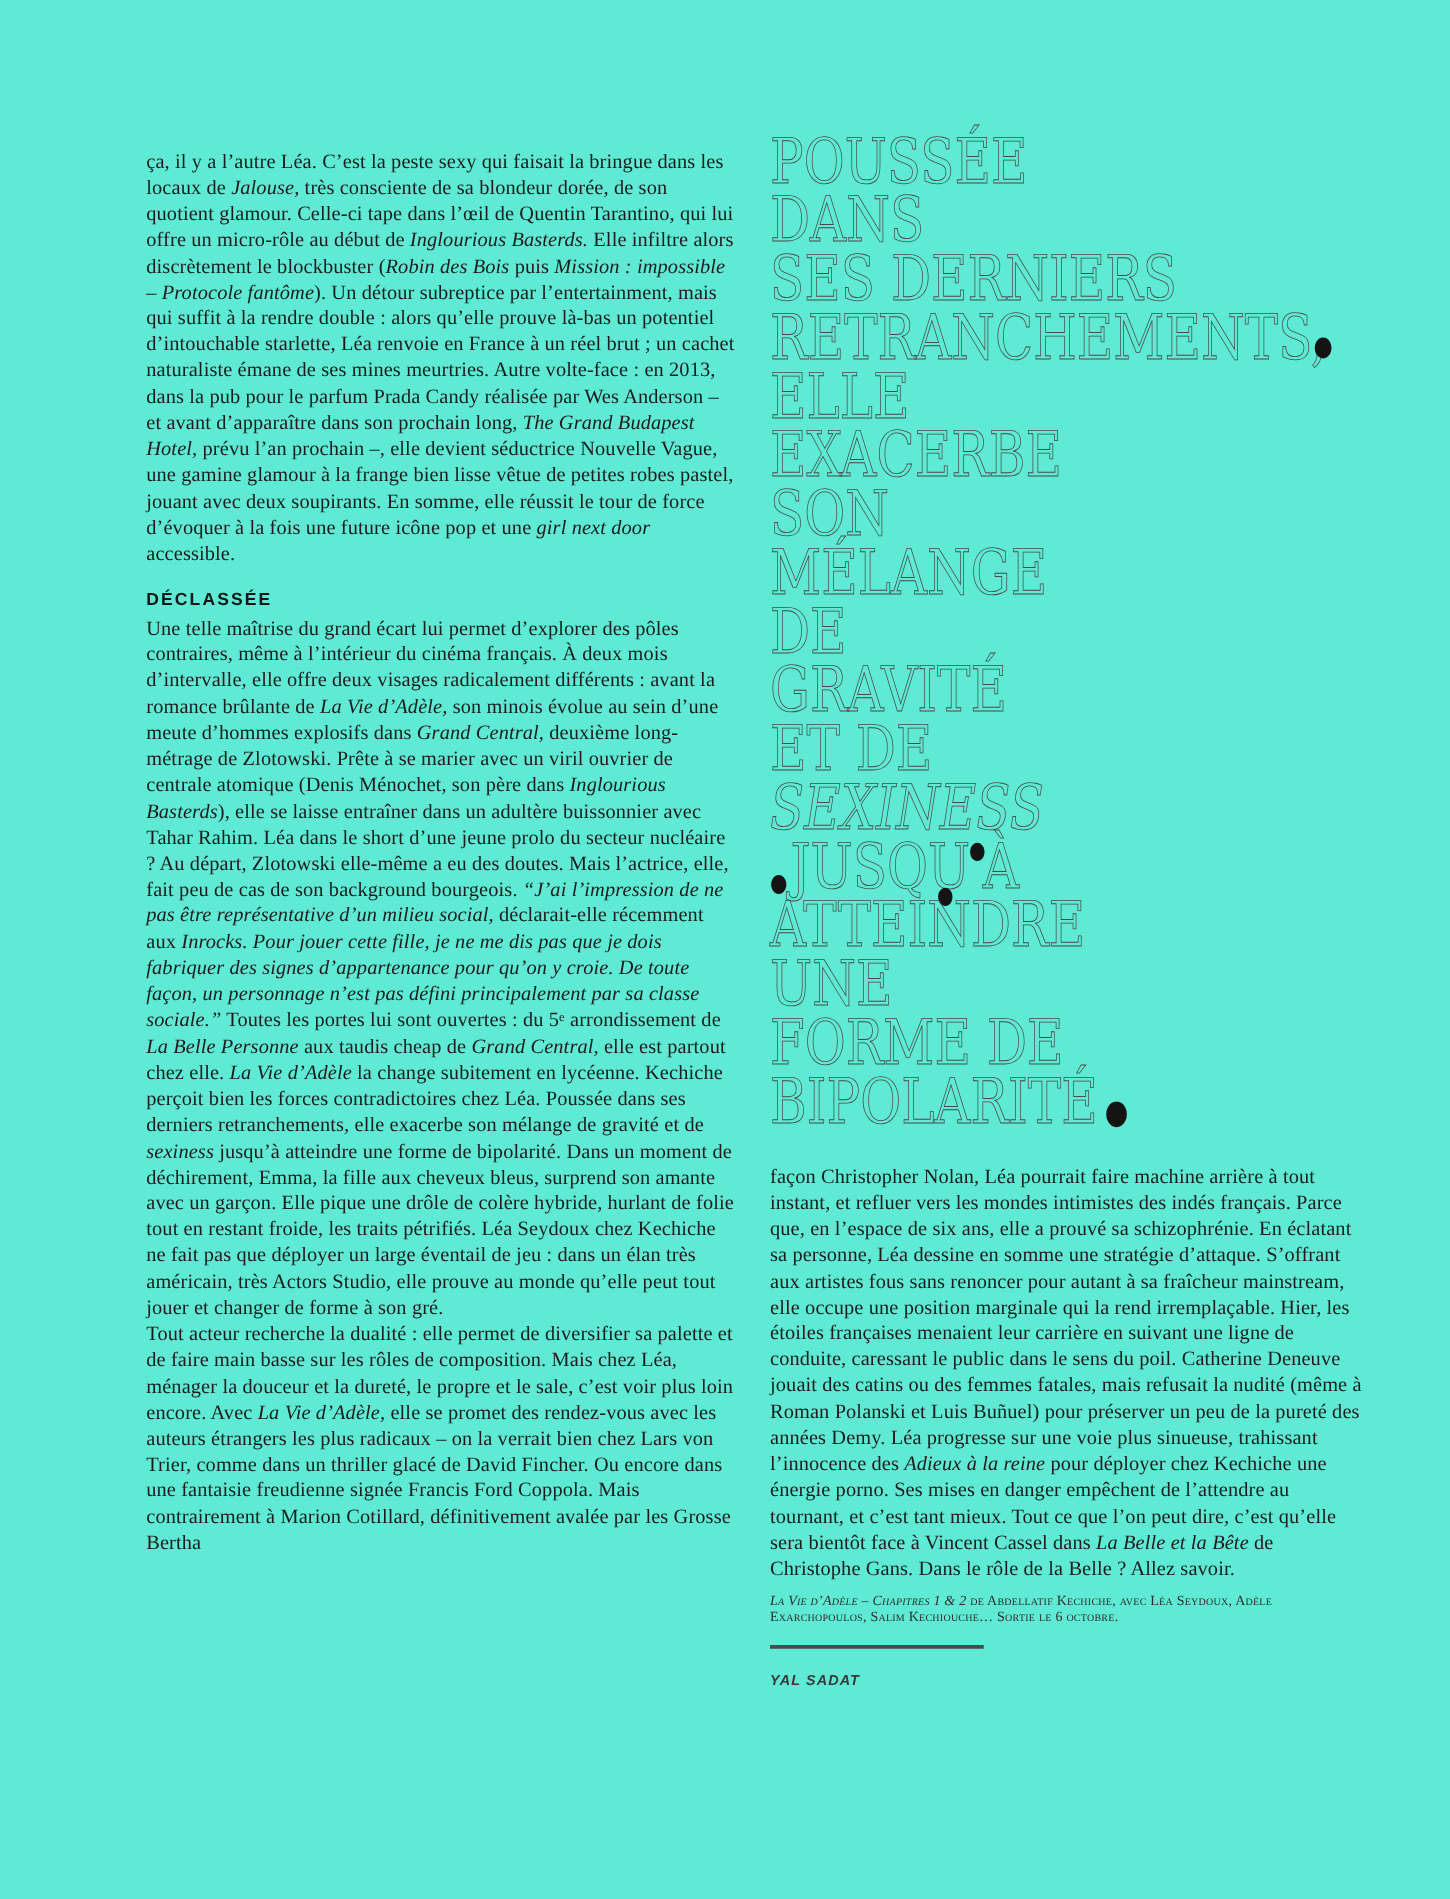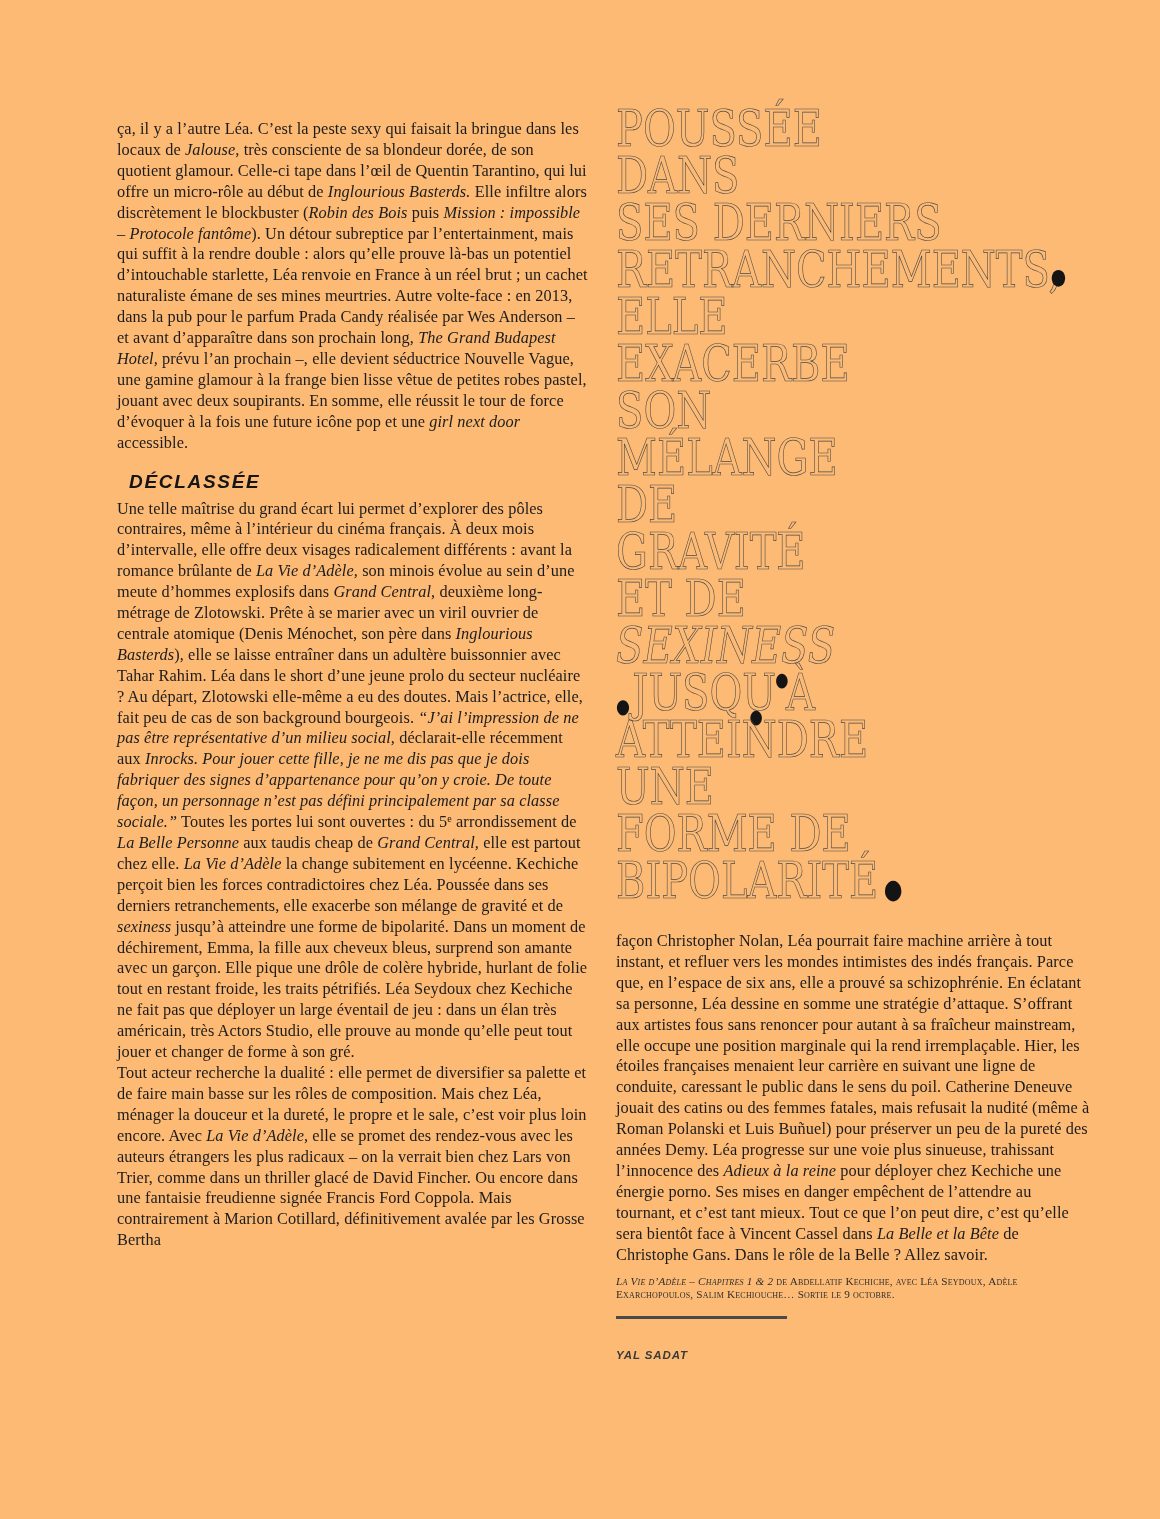--- a/index.html
+++ b/index.html
@@ -1,35 +1,34 @@
 <!DOCTYPE html>
 <html><head>
 <meta charset="utf-8">
 <style>
   html,body{margin:0;padding:0;background:#ffffff;}
   .page{
-    position:relative; width:1160px; height:1519px; background:#fdba74;
+    position:relative; width:1160px; height:1519px; background:#5eead4;
     font-family:"Liberation Serif", serif; color:#1c1c1c; overflow:hidden;
   }
   .col{position:absolute; width:472px;}
   .col-left{left:117px; top:119px;}
   .col-right{left:616px; top:106px; width:474px;}
 
   .body-text{
     font-size:16.3px; line-height:20.9px; margin:0; color:#1c1c1c;
     letter-spacing:0.1px;
   }
   .it{font-style:italic;}
   sup{font-size:62%; vertical-align:0.45em; line-height:0;}
 
   .subhead{
     font-family:"Liberation Sans", sans-serif; font-weight:bold;
-    font-size:19px; letter-spacing:1.7px; color:#151515;
-    margin:17px 0 6px 12px;
-    font-style:italic;
+    font-size:14px; letter-spacing:1.7px; color:#151515;
+    margin:17px 0 6px 0;
   }
 
   
   .pullquote{margin:0 0 26px 0;}
   .pq-line{
     position:relative;
     font-family:"DejaVu Serif", serif;
     font-size:50px; line-height:47px; white-space:nowrap;
     letter-spacing:0px;
     transform:scaleX(0.80); transform-origin:0 50%;
@@ -55,21 +54,21 @@
     margin-top:9px; width:474px;
     font-variant:small-caps;
     font-size:11.2px; line-height:13.6px; letter-spacing:0.2px; color:#2e2e2e;
   }
   .credits p{margin:0;}
   .rule{width:171px; height:3px; background:#4a4a4a; margin-top:14px;}
   .author{
     font-family:"Liberation Sans", sans-serif;
     font-weight:bold; font-style:italic;
     font-size:11.5px; letter-spacing:0.9px; color:#3a3a3a;
-    margin-top:30px;
+    margin-top:20px;
   }
 </style>
 </head>
 <body>
 
 <div class="page">
 
   <div class="col col-left">
     <p class="body-text"><span>ça, il y a l’autre Léa. C’est la peste sexy qui faisait la bringue dans les locaux de </span><span class="it">Jalouse,</span><span> très consciente de sa blondeur dorée, de son quotient glamour. Celle-ci tape dans l’œil de Quentin Tarantino, qui lui offre un micro-rôle au début de </span><span class="it">Inglourious Basterds.</span><span> Elle infiltre alors discrètement le blockbuster (</span><span class="it">Robin des Bois</span><span> puis </span><span class="it">Mission : impossible – Protocole fantôme</span><span>). Un détour subreptice par l’entertainment, mais qui suffit à la rendre double : alors qu’elle prouve là-bas un potentiel d’intouchable starlette, Léa renvoie en France à un réel brut ; un cachet naturaliste émane de ses mines meurtries. Autre volte-face : en 2013, dans la pub pour le parfum Prada Candy réalisée par Wes Anderson – et avant d’apparaître dans son prochain long, </span><span class="it">The Grand Budapest Hotel,</span><span> prévu l’an prochain –, elle devient séductrice Nouvelle Vague, une gamine glamour à la frange bien lisse vêtue de petites robes pastel, jouant avec deux soupirants. En somme, elle réussit le tour de force d’évoquer à la fois une future icône pop et une </span><span class="it">girl next door</span><span> accessible.</span></p>
     <h3 class="subhead">DÉCLASSÉE</h3>
@@ -95,21 +94,21 @@
       <div class="pq-line"><span class="pq-dot pre-dot">●</span><span>JUSQU</span><span class="pq-dot apos-dot">●</span><span>À</span><span class="pq-dot q-dot">●</span></div>
       <div class="pq-line"><span>ATTEINDRE</span></div>
       <div class="pq-line"><span>UNE</span></div>
       <div class="pq-line"><span>FORME DE</span></div>
       <div class="pq-line"><span>BIPOLARITÉ</span><span class="pq-dot end-dot">●</span></div>
     </div>
 
     <p class="body-text"><span>façon Christopher Nolan, Léa pourrait faire machine arrière à tout instant, et refluer vers les mondes intimistes des indés français. Parce que, en l’espace de six ans, elle a prouvé sa schizophrénie. En éclatant sa personne, Léa dessine en somme une stratégie d’attaque. S’offrant aux artistes fous sans renoncer pour autant à sa fraîcheur mainstream, elle occupe une position marginale qui la rend irremplaçable. Hier, les étoiles françaises menaient leur carrière en suivant une ligne de conduite, caressant le public dans le sens du poil. Catherine Deneuve jouait des catins ou des femmes fatales, mais refusait la nudité (même à Roman Polanski et Luis Buñuel) pour préserver un peu de la pureté des années Demy. Léa progresse sur une voie plus sinueuse, trahissant l’innocence des </span><span class="it">Adieux à la reine</span><span> pour déployer chez Kechiche une énergie porno. Ses mises en danger empêchent de l’attendre au tournant, et c’est tant mieux. Tout ce que l’on peut dire, c’est qu’elle sera bientôt face à Vincent Cassel dans </span><span class="it">La Belle et la Bête</span><span> de Christophe Gans. Dans le rôle de la Belle ? Allez savoir.</span></p>
 
     <div class="credits">
-      <p><span class="it">La Vie d’Adèle – Chapitres 1 &amp; 2</span><span> de Abdellatif Kechiche, avec Léa Seydoux, Adèle Exarchopoulos, Salim Kechiouche… Sortie le 9 octobre.</span></p>
+      <p><span class="it">La Vie d’Adèle – Chapitres 1 &amp; 2</span><span> de Abdellatif Kechiche, avec Léa Seydoux, Adèle Exarchopoulos, Salim Kechiouche… Sortie le 6 octobre.</span></p>
     </div>
 
     <div class="rule"></div>
 
     <div class="author">YAL SADAT</div>
 
   </div>
 
 </div>
 

